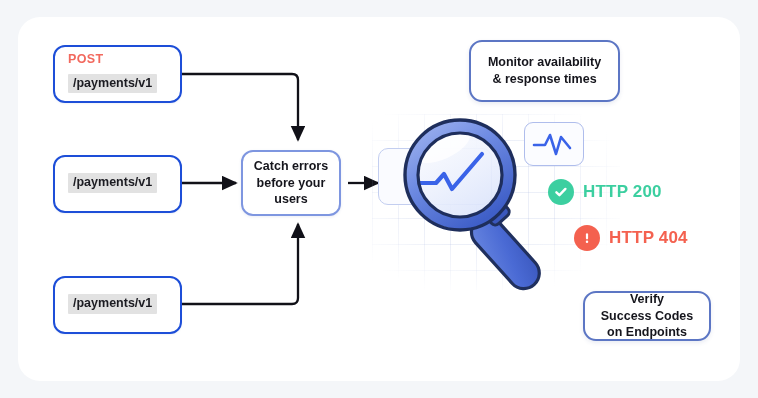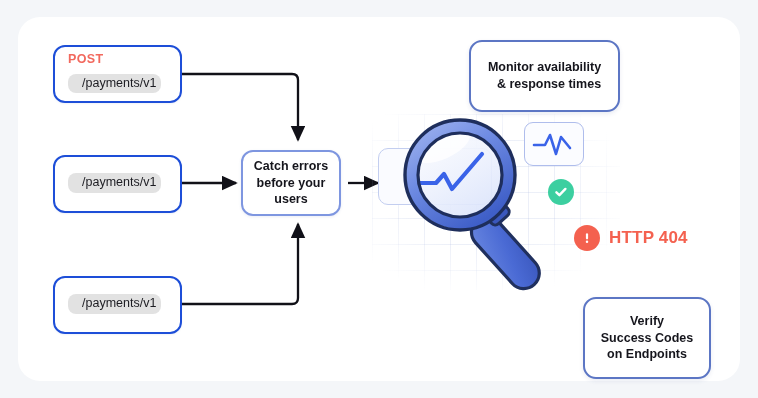--- a/index.html
+++ b/index.html
@@ -30,22 +30,22 @@
     display:flex;flex-direction:column;justify-content:center;
     box-shadow:0 1px 2px rgba(60,80,160,.07);
   }
   .method-name{
     font-size:12.5px;font-weight:bold;letter-spacing:.4px;
     line-height:1.1;margin-bottom:7px;
   }
   .method-path{
     display:inline-block;align-self:flex-start;
     background:#e2e2e2;color:#1c1c22;
-    font-size:12.5px;font-weight:normal;
-    border-radius:8px;padding:2px 5px 3px 14px;line-height:1.15;
+    font-size:12.5px;font-weight:bold;
+    border-radius:1px;padding:2px 5px 3px 5px;line-height:1.15;
     white-space:nowrap;
   }
 
   
   .catch-box{
     background:#ffffff;
     border:2px solid #7e96e0;
     border-radius:12px;
     display:flex;align-items:center;justify-content:center;
     text-align:center;
@@ -192,41 +192,42 @@
       </g>
 
       <ellipse cx="70" cy="34" rx="30" ry="13" transform="rotate(-24 70 34)" fill="#ffffff" opacity="0.78"></ellipse>
 
       <circle cx="88" cy="63" r="48" fill="none" stroke="url(#ringGrad)" stroke-width="12"></circle>
       <circle cx="88" cy="63" r="55" fill="none" stroke="#1e2e5c" stroke-width="3.4"></circle>
       <circle cx="88" cy="63" r="42" fill="none" stroke="#1e2e5c" stroke-width="3.2"></circle>
     </svg>
   </div>
 
-  <div class="node callout" style="left:469px;top:40px;width:151px;height:72px;text-align:right;">
+  <div class="node callout" style="left:469px;top:40px;width:151px;height:62px;">
     <div>
       <span>Monitor availability</span><br>
       <span>&amp; response times</span>
     </div>
   </div>
 
-  <div class="node callout" style="left:583px;top:297px;width:128px;height:82px;">
+  <div class="node callout" style="left:583px;top:291px;width:128px;height:50px;">
     <div>
       <span>Verify</span><br>
       <span>Success Codes</span><br>
       <span>on Endpoints</span>
     </div>
   </div>
 
   <div class="status-row" style="left:548px;top:179px;">
     <span class="status-dot" style="background:#3ccfa0;">
       <svg width="16" height="16" viewBox="0 0 16 16">
         <path d="M3.4,8.3 L6.4,11.2 L12.4,4.9" fill="none" stroke="#ffffff" stroke-width="2.4" stroke-linecap="round" stroke-linejoin="round"></path>
       </svg>
     </span>
+    <span class="status-label" style="color:#3ccfa0;">HTTP 200</span>
   </div>
 
   <div class="status-row" style="left:574px;top:225px;">
     <span class="status-dot" style="background:#f4614f;">
       <svg width="16" height="16" viewBox="0 0 16 16">
         <rect x="6.9" y="3.3" width="2.2" height="6.1" rx="1.1" fill="#ffffff"></rect>
         <circle cx="8" cy="11.8" r="1.25" fill="#ffffff"></circle>
       </svg>
     </span>
     <span class="status-label" style="color:#f4614f;">HTTP 404</span>

